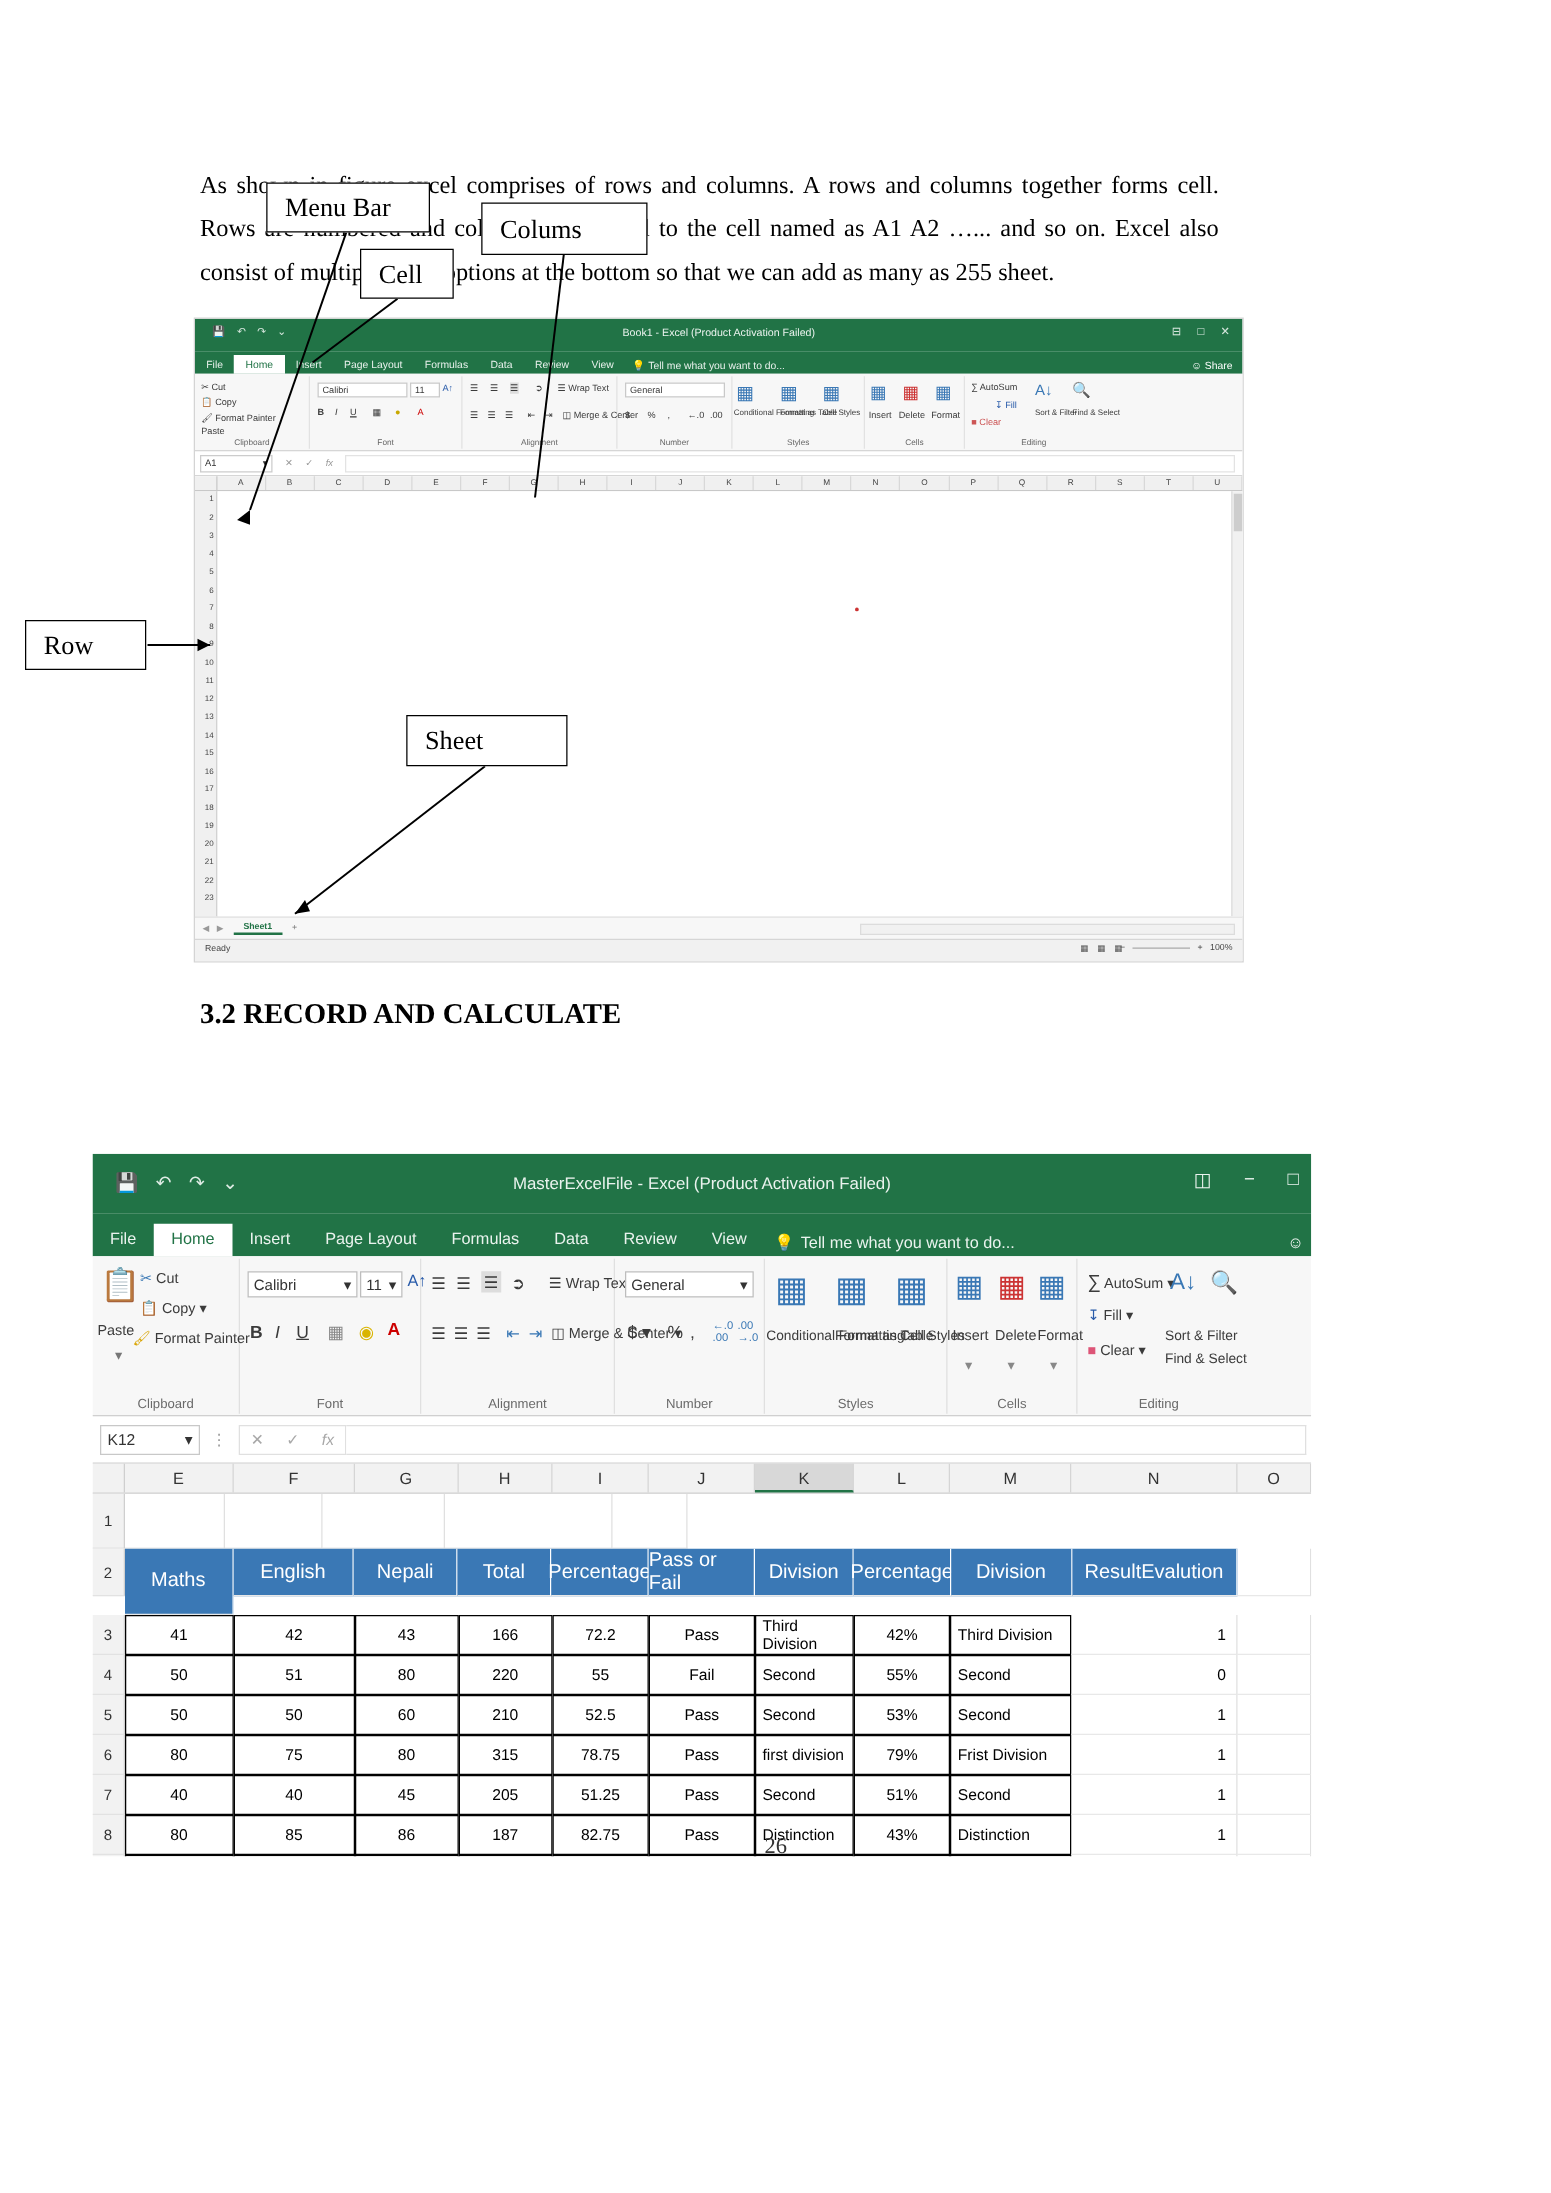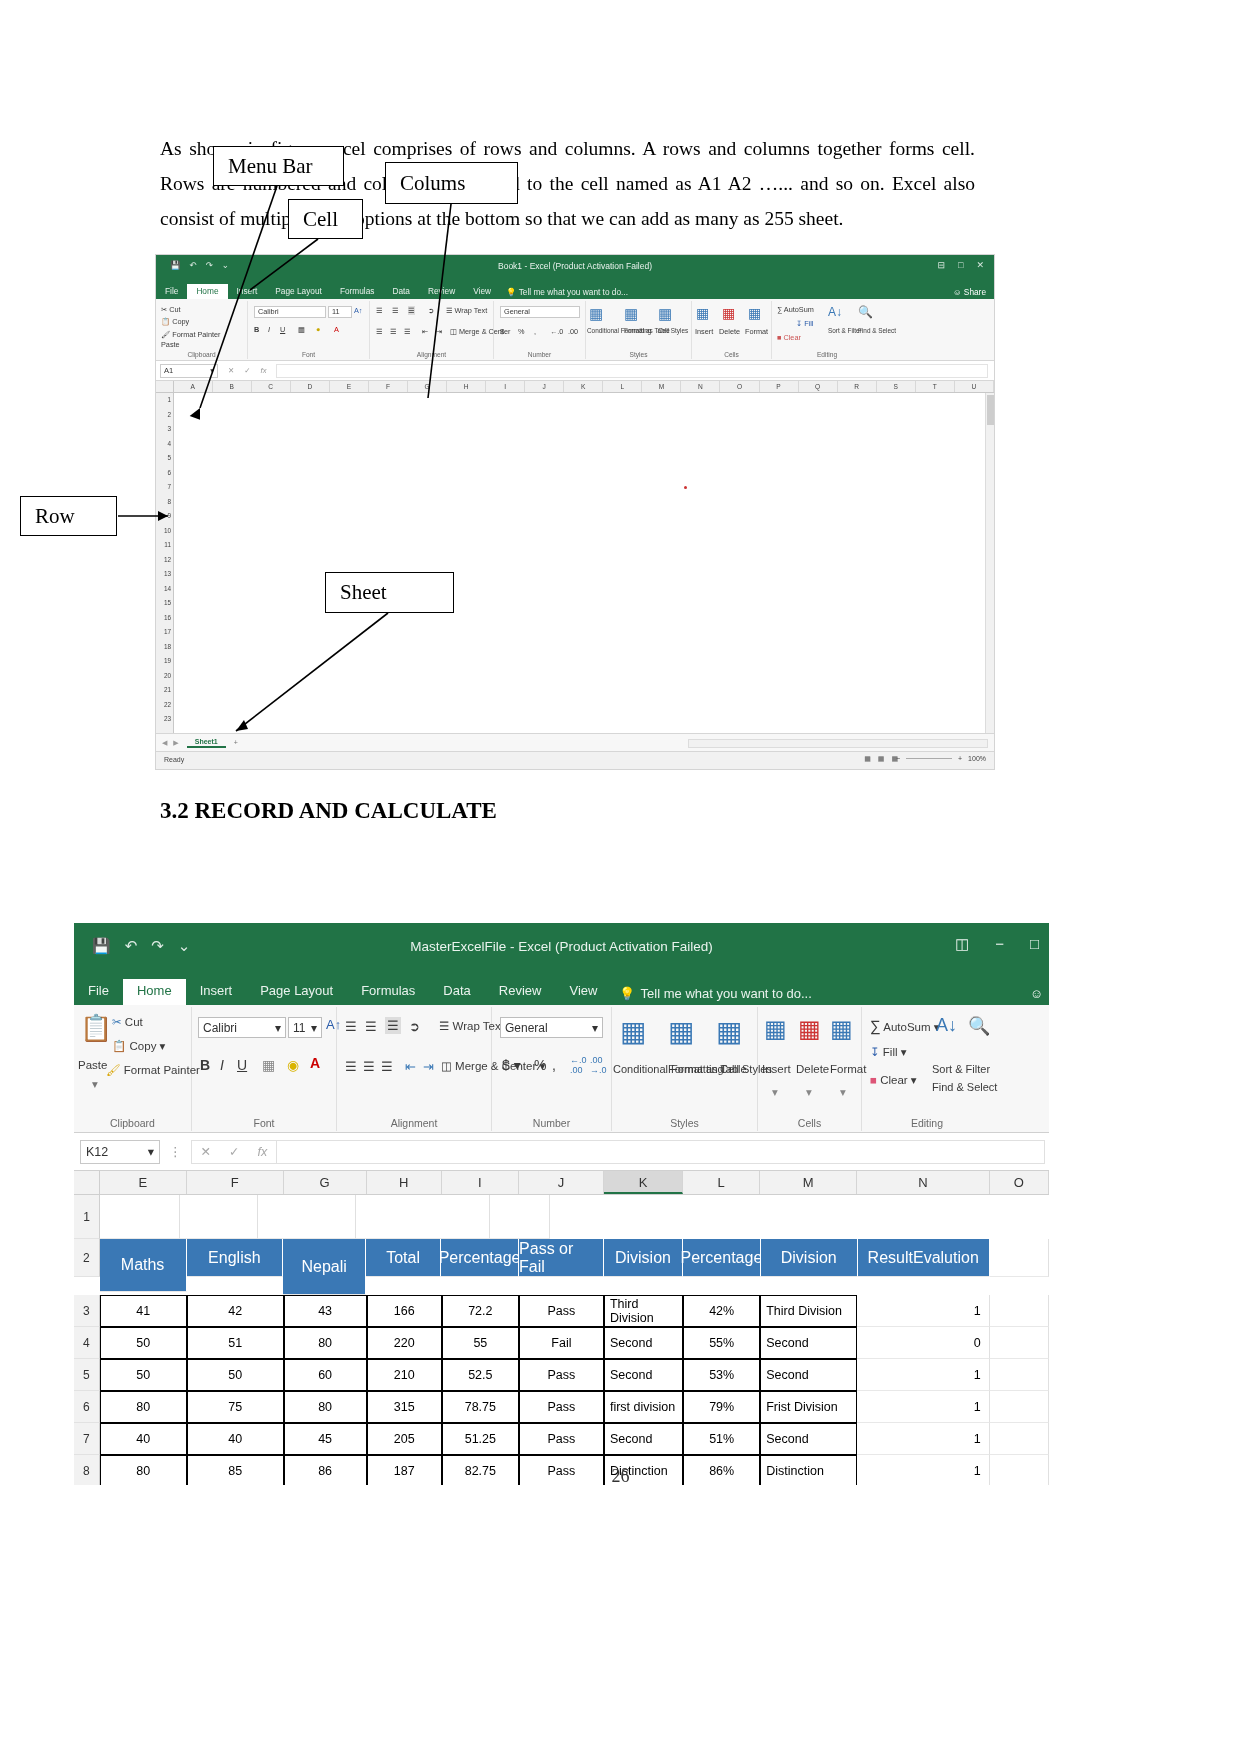--- a/index.html
+++ b/index.html
@@ -562,21 +562,21 @@
           <div class="cell" style="width: 80px; height: 44px;"></div>
           <div class="cell" style="width: 78px; height: 44px;"></div>
           <div class="cell" style="width: 98px; height: 44px;"></div>
           <div class="cell" style="width: 134px; height: 44px;"></div>
           <div class="cell" style="width: 60px; height: 44px;"></div>
         </div>
         <div class="srow">
           <div class="rh" style="line-height: 38px; height: 38px;">2</div>
           <div class="cell hdrcell" style="width: 88px; height: 53px;">Maths</div>
           <div class="cell hdrcell" style="width: 98px; height: 38px;">English</div>
-          <div class="cell hdrcell" style="width: 84px; height: 56px;">Nepali</div>
+          <div class="cell hdrcell" style="width: 84px; height: 38px;">Nepali</div>
           <div class="cell hdrcell" style="width: 76px; height: 38px;">Total</div>
           <div class="cell hdrcell" style="width: 78px; height: 38px;">Percentage</div>
           <div class="cell hdrcell" style="width: 86px; height: 38px;">Pass or Fail</div>
           <div class="cell hdrcell" style="width: 80px; height: 38px;">Division</div>
           <div class="cell hdrcell" style="width: 78px; height: 38px;">Percentage</div>
           <div class="cell hdrcell" style="width: 98px; height: 38px;">Division</div>
           <div class="cell hdrcell" style="width: 134px; height: 38px;">ResultEvalution</div>
           <div class="cell" style="width: 60px; height: 38px;"></div>
         </div>
         <div class="srow">
@@ -651,21 +651,21 @@
         </div>
         <div class="srow">
           <div class="rh" style="line-height: 32px; height: 32px;">8</div>
           <div class="cell bord" style="width: 88px; height: 32px;">80</div>
           <div class="cell bord" style="width: 98px; height: 32px;">85</div>
           <div class="cell bord" style="width: 84px; height: 32px;">86</div>
           <div class="cell bord" style="width: 76px; height: 32px;">187</div>
           <div class="cell bord" style="width: 78px; height: 32px;">82.75</div>
           <div class="cell bord" style="width: 86px; height: 32px;">Pass</div>
           <div class="cell bord left" style="width: 80px; height: 32px;">Distinction</div>
-          <div class="cell bord" style="width: 78px; height: 32px;">86%</div>
+          <div class="cell bord" style="width: 78px; height: 32px;">43%</div>
           <div class="cell bord left" style="width: 98px; height: 32px;">Distinction</div>
           <div class="cell right" style="width: 134px; height: 32px;">1</div>
           <div class="cell" style="width: 60px; height: 32px;"></div>
         </div>
         <div class="srow">
           <div class="rh" style="line-height: 32px; height: 32px;">9</div>
           <div class="cell bord" style="width: 88px; height: 32px;">70</div>
           <div class="cell bord" style="width: 98px; height: 32px;">80</div>
           <div class="cell bord" style="width: 84px; height: 32px;">80</div>
           <div class="cell bord" style="width: 76px; height: 32px;">253</div>

